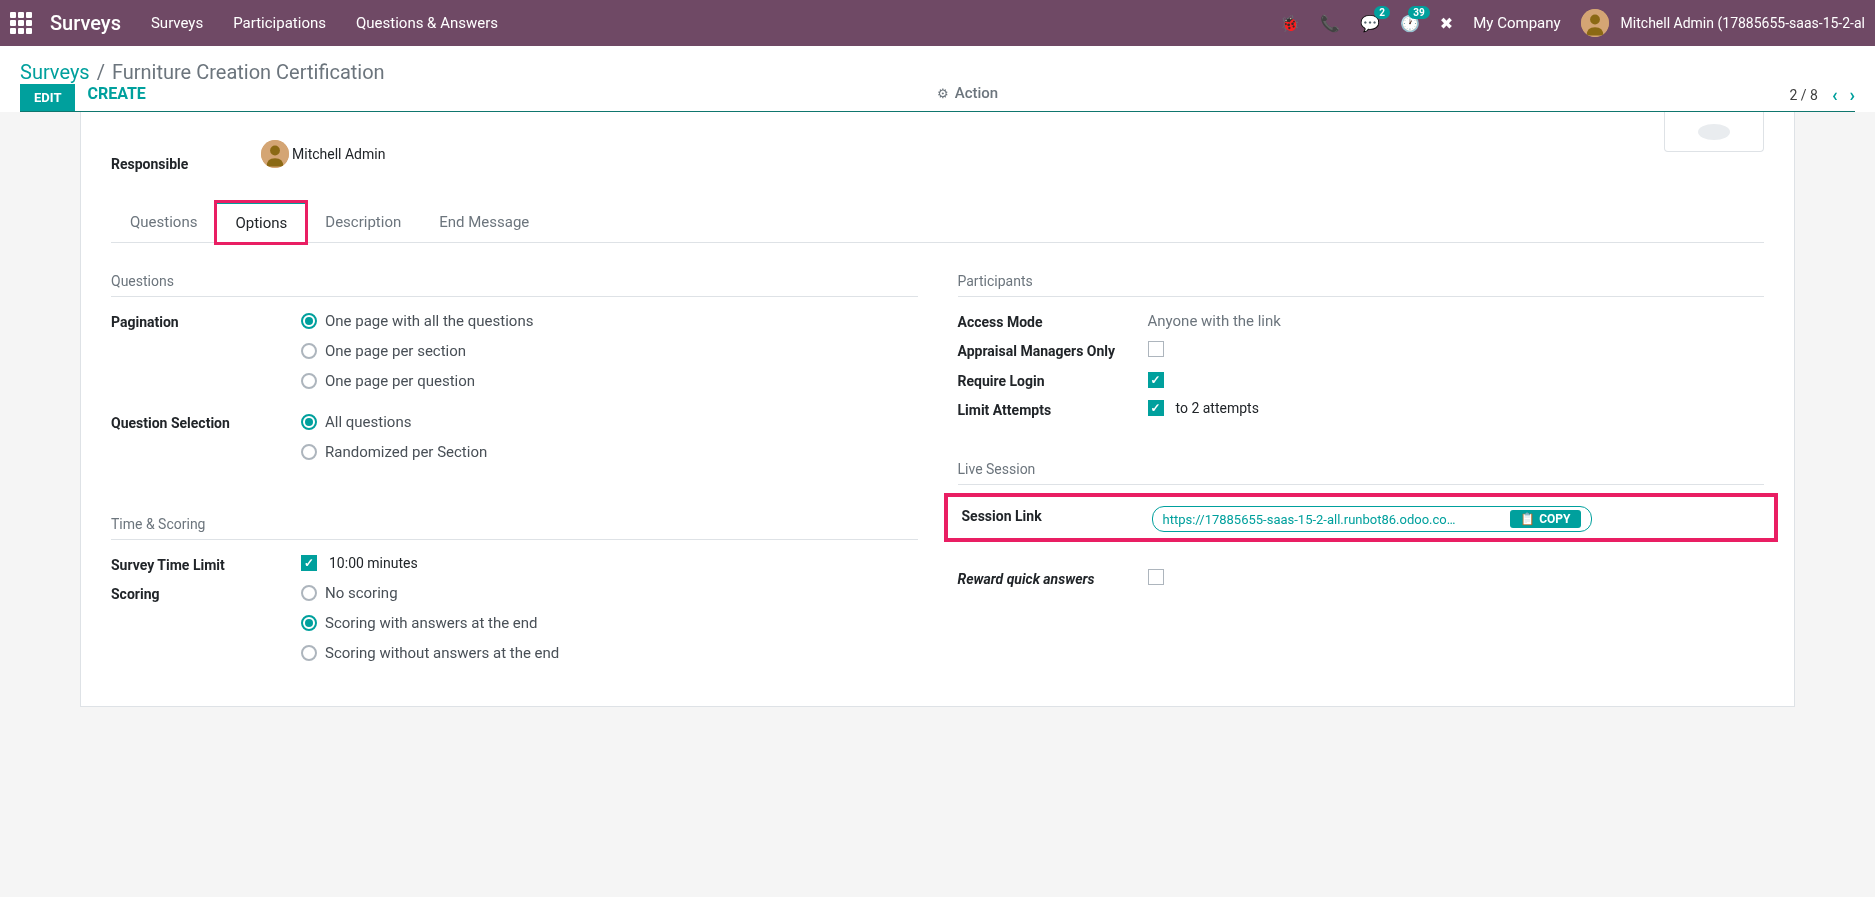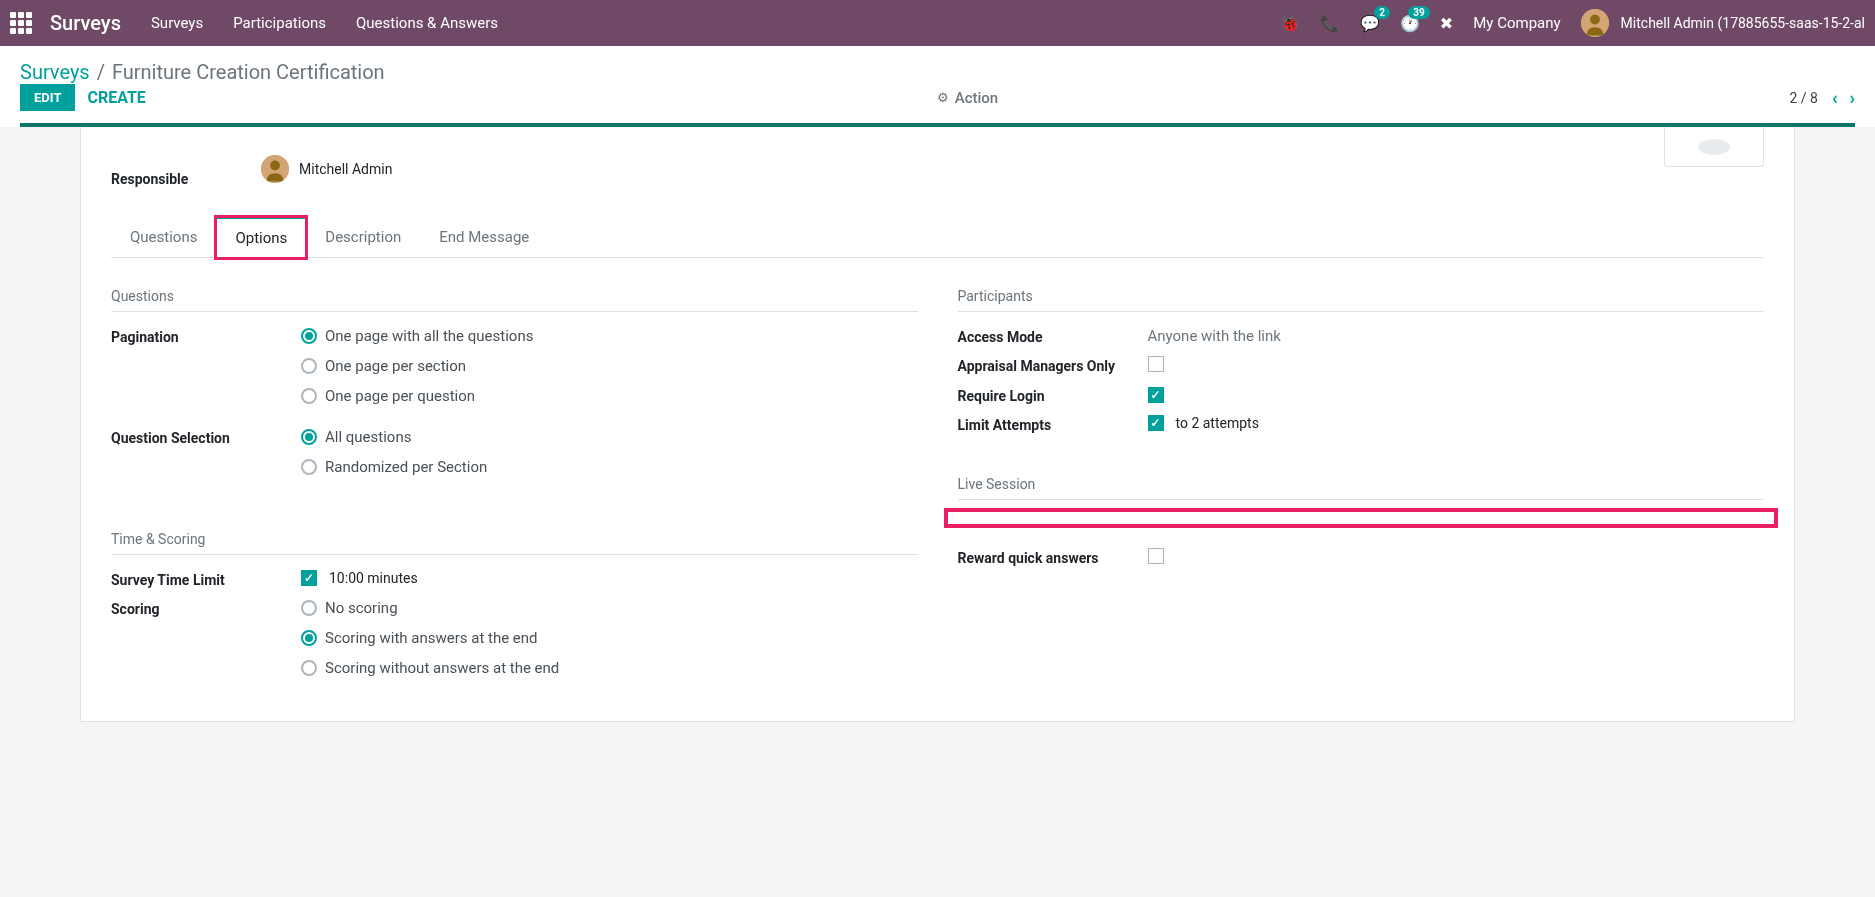--- a/index.html
+++ b/index.html
@@ -113,23 +113,22 @@
       color: #6c757d;
       margin: 0 2px;
     }
     .breadcrumb .current {
       color: #6c757d;
     }
     
     
     .control-panel {
       display: flex;
-      align-items: center;
-      padding-bottom: 12px;
-      border-bottom: 4px solid #0f766e;
+      align-items: flex-start;
+      border-bottom: 1px solid #0f766e;
     }
     .btn-edit {
       background: #00a09d;
       color: white;
       border: none;
       padding: 6px 14px;
       font-size: 13px;
       font-weight: bold;
       cursor: pointer;
       margin-right: 12px;
@@ -214,21 +213,21 @@
     }
     .field-label-bold {
       font-weight: 700;
       width: 150px;
       font-size: 14px;
       margin-top: 20px;
     }
     .field-value {
       display: flex;
       align-items: center;
-      gap: 10px;
+      gap: 3px;
     }
     .avatar-small {
       width: 28px;
       height: 28px;
       border-radius: 50%;
       background: #d4a574;
       display: inline-flex;
       align-items: center;
       justify-content: center;
       overflow: hidden;
@@ -621,23 +620,35 @@
           </div>
         </div>
 
         <div class="section-spacer"></div>
 
         <div class="section-title">Live Session</div>
         <div class="section-divider"></div>
 
         <div class="session-link-row">
           <div class="session-link-highlight"></div>
-        </div>
-
-        <div class="form-field" style="margin-top:21px;">
+          <div class="form-field" style="margin-bottom:0;">
+            <div class="label">Session Link</div>
+            <div class="widget">
+              <div class="link-box">
+                <span class="link-text">https://17885655-saas-15-2-all.runbot86.odoo.co…</span>
+                <span class="copy-btn">
+                  <span>📋</span>
+                  <span>COPY</span>
+                </span>
+              </div>
+            </div>
+          </div>
+        </div>
+
+        <div class="form-field" style="margin-top:28px;font-style:italic;">
           <div class="label">Reward quick answers</div>
           <div class="widget">
             <div class="checkbox"></div>
           </div>
         </div>
 
       </div>
     </div>
 
   </div>

